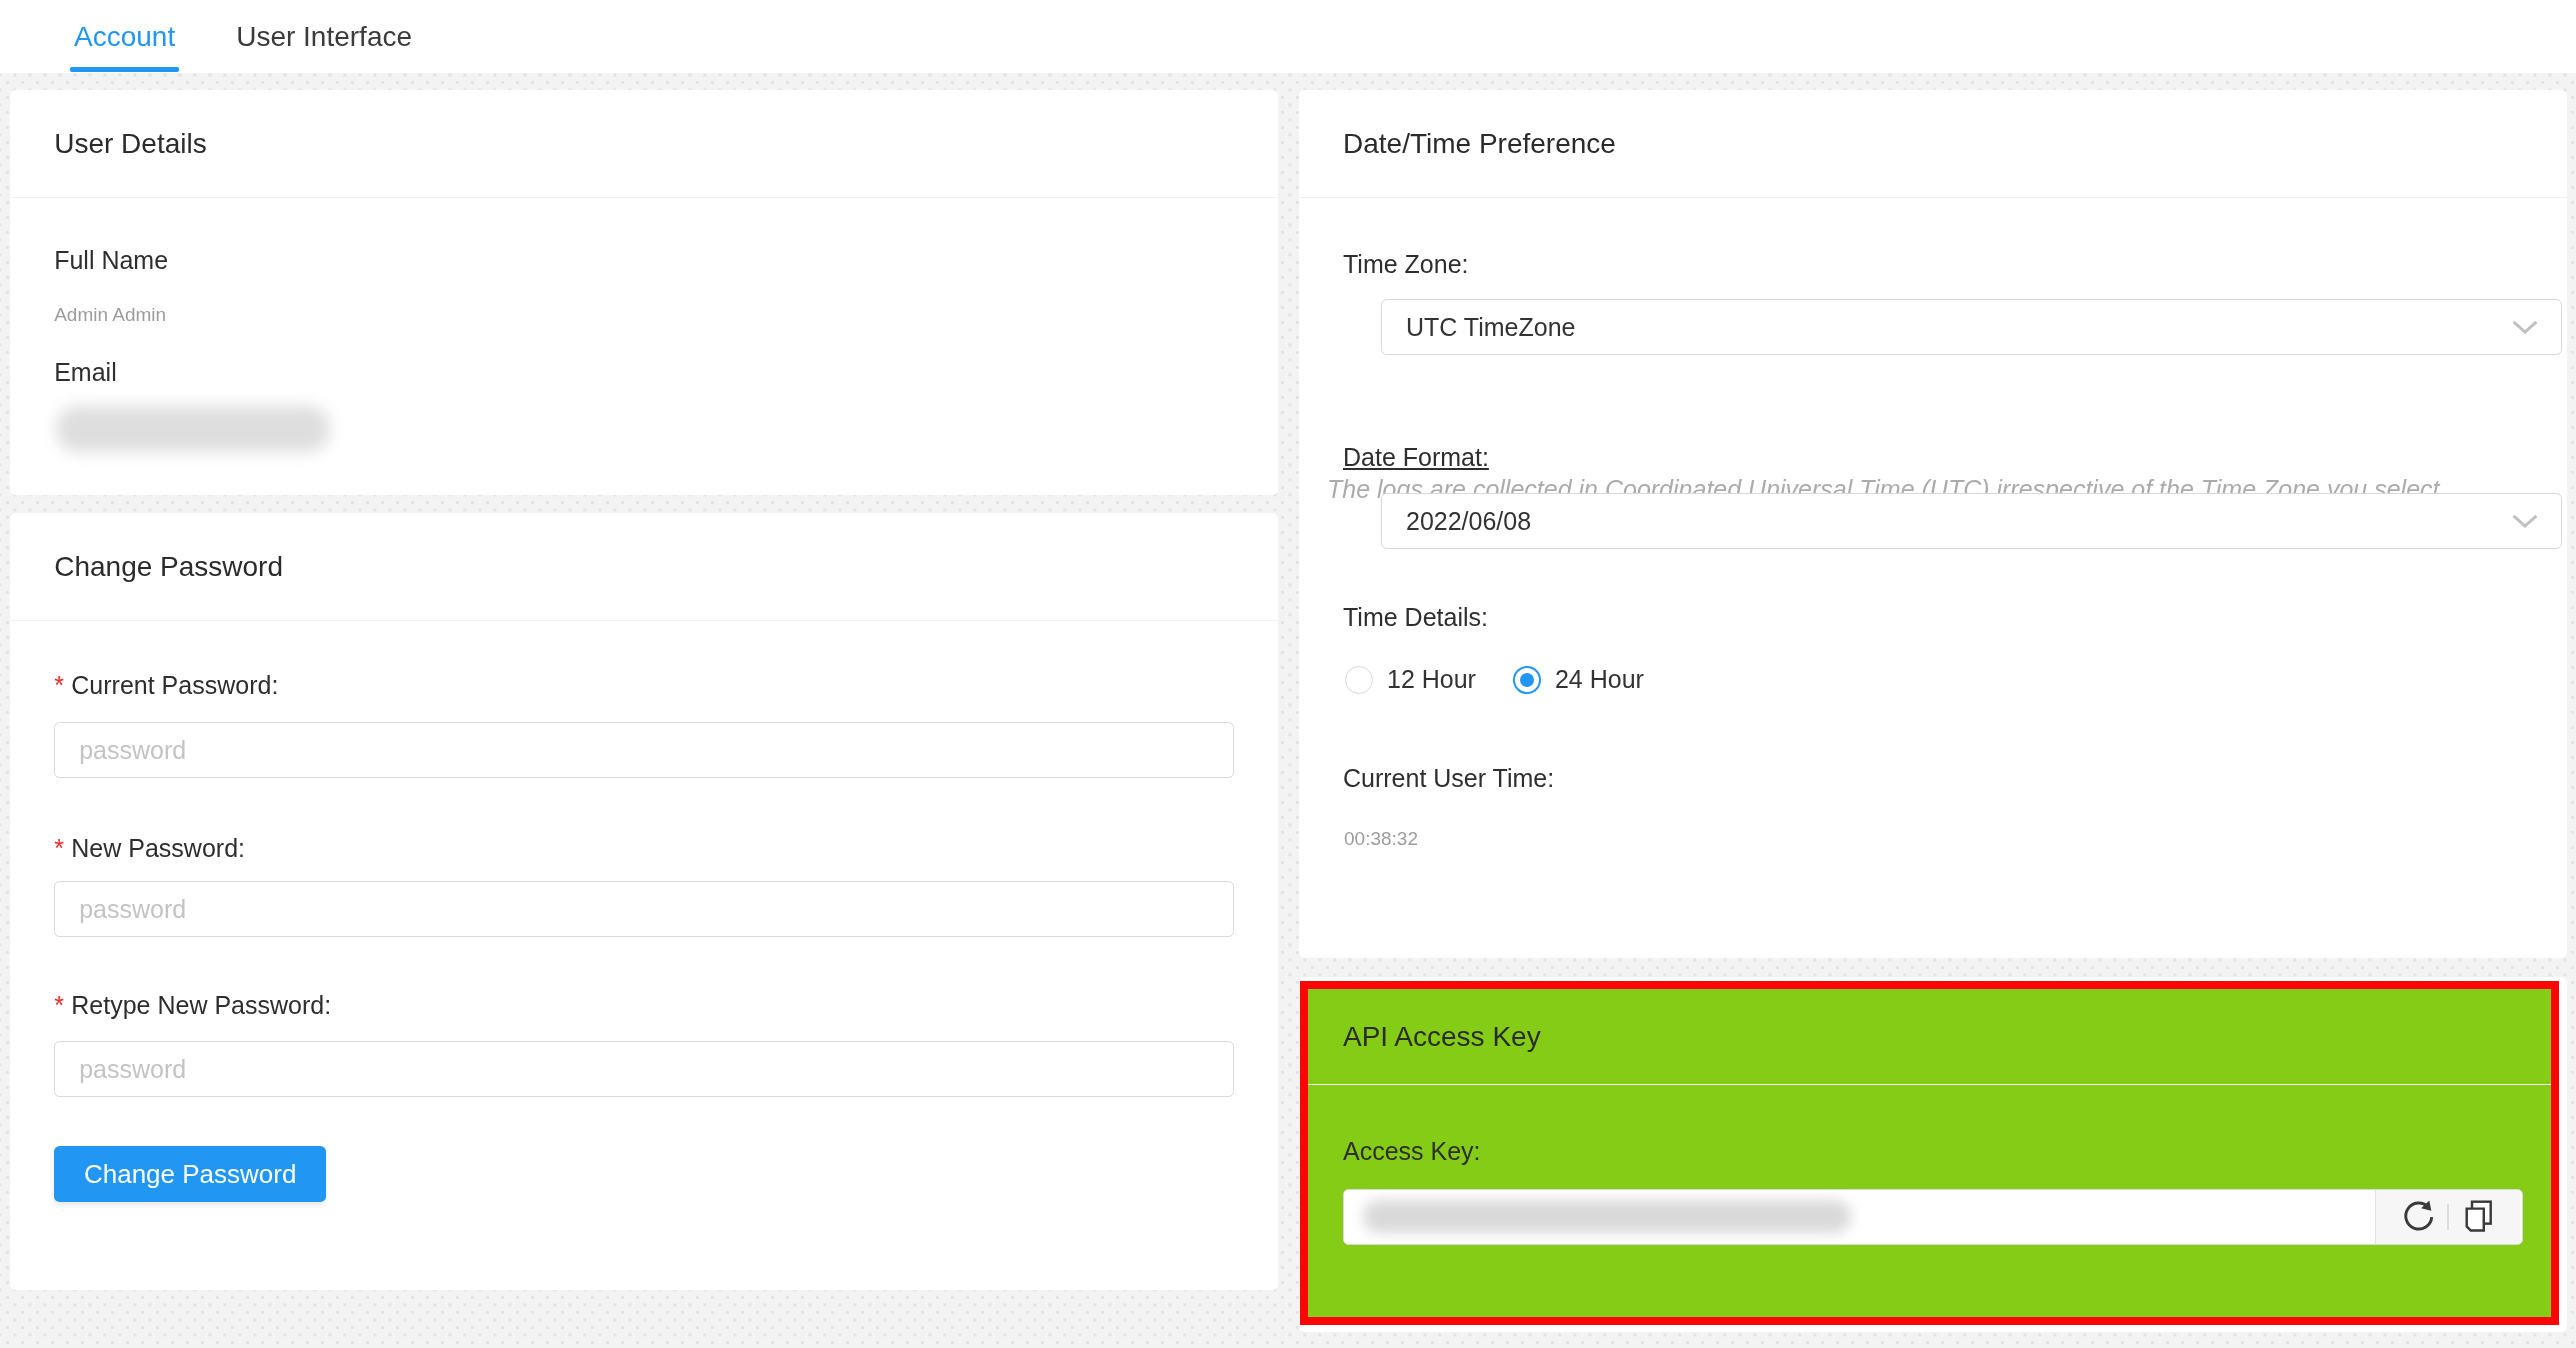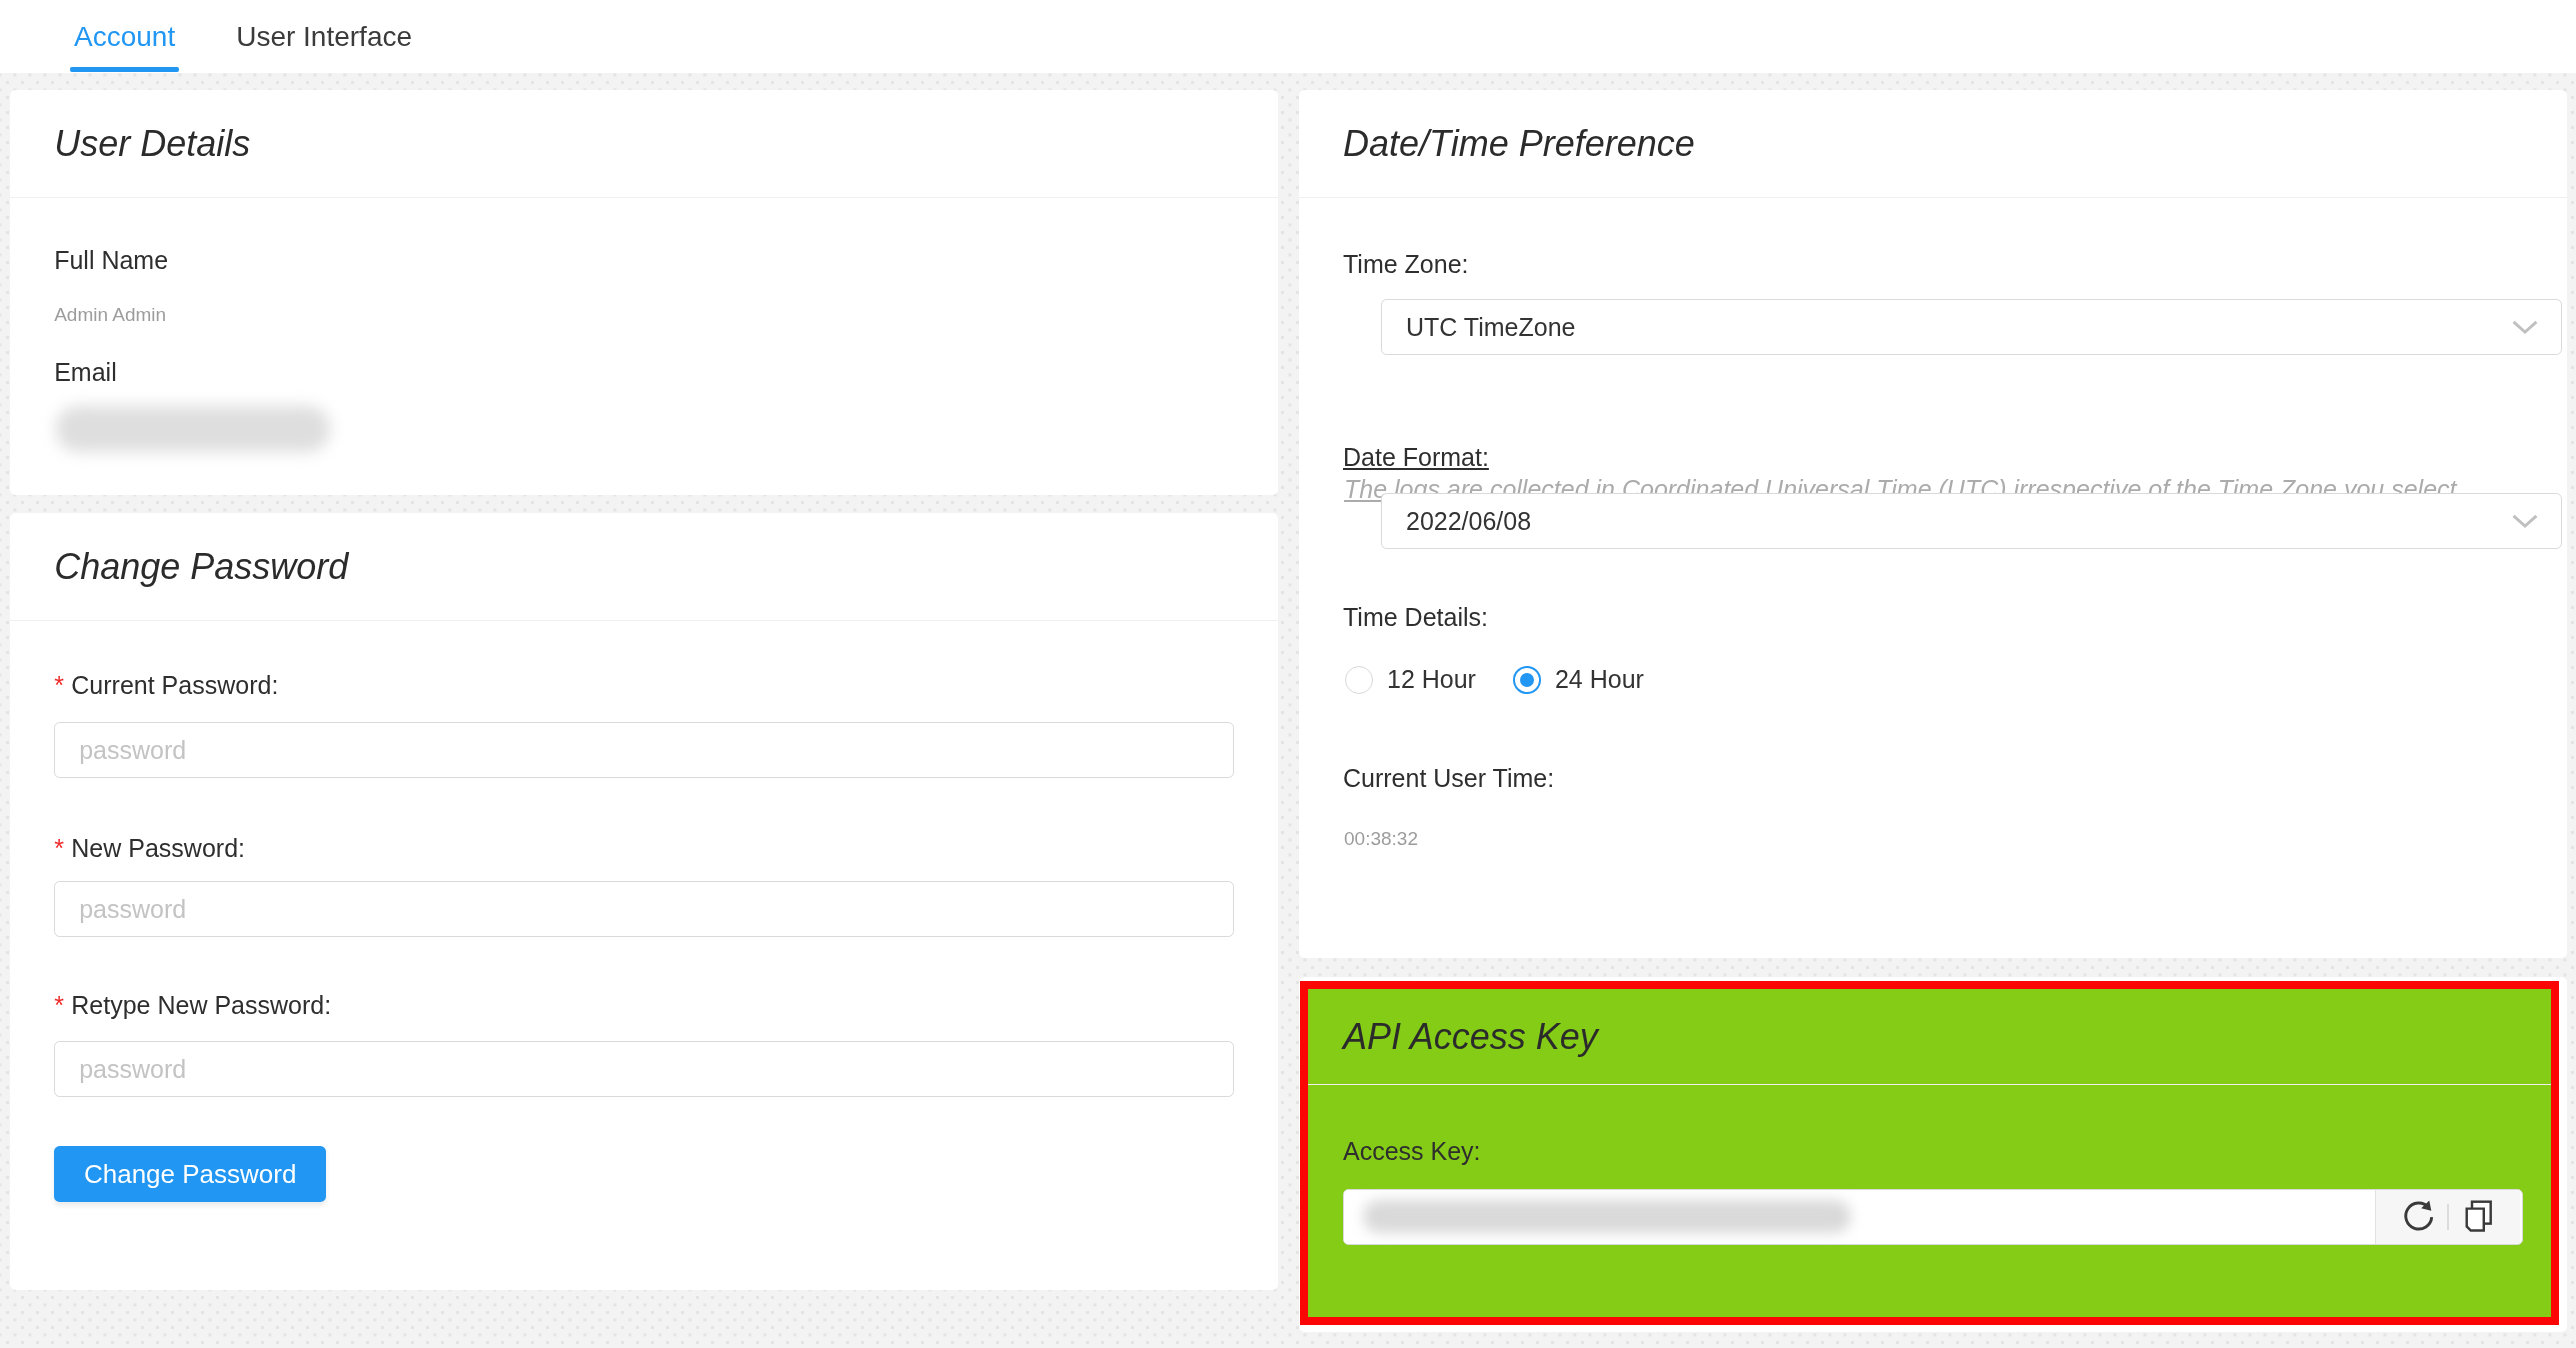--- a/index.html
+++ b/index.html
@@ -26,21 +26,21 @@
   .tab.active .underline{
     position:absolute; left:-3.7px; right:-3.7px; bottom:0.9px; height:5.6px;
     background:#2196f3; border-radius:1.9px;
   }
   
   .card{ position:absolute; background:#fff; border-radius:5.6px; }
   .card-header{
     height:108px; display:flex; align-items:center; padding:0 44px;
     border-bottom:1.9px solid #f0f0f0;
   }
-  .card-title{ font-size:36px; color:#2b2b2b;font-style:italic; }
+  .card-title{ font-size:28px; color:#2b2b2b; }
   .lbl{ position:absolute; font-size:25px; color:#2e2e2e; white-space:nowrap; }
   .val-gray{ position:absolute; font-size:19px; color:#9c9c9c; white-space:nowrap; }
   .asterisk{ color:#ee2b2b; margin-right:7.4px; font-size:25px; }
   .text-input{
     position:absolute; height:56px; border:1.9px solid #d9d9d9; border-radius:5.6px;
     background:#fff; font-size:25px; color:#333; padding:0 24px;
     font-family:"Liberation Sans","DejaVu Sans",sans-serif; outline:none;
   }
   .text-input::placeholder{ color:#c3c3c3; }
   .btn-primary{
@@ -133,21 +133,21 @@
 
   <div class="lbl" style="left:44px; top:160px;">Time Zone:</div>
   <div class="select" style="left:45px; top:209px; width:1181px;">
     <span>UTC TimeZone</span>
     <span class="chev">
       <svg width="28" height="16" viewBox="0 0 24 14">
           <polyline points="2,2 12,11 22,2" fill="none" stroke="#c0c0c0" stroke-width="2.6"></polyline>
         </svg>
     </span>
   </div>
-  <div class="note" style="left:45px; top:385px;text-decoration:underline;">The logs are collected in Coordinated Universal Time (UTC) irrespective of the Time Zone you select.</div>
+  <div class="note" style="left:28px; top:385px;">The logs are collected in Coordinated Universal Time (UTC) irrespective of the Time Zone you select.</div>
 
   <div class="lbl" style="left:44px; top:353px; top:353px;text-decoration:underline;">Date Format:</div>
   <div class="select" style="left:45px; top:403px; width:1181px;">
     <span>2022/06/08</span>
     <span class="chev">
       <svg width="28" height="16" viewBox="0 0 24 14">
           <polyline points="2,2 12,11 22,2" fill="none" stroke="#c0c0c0" stroke-width="2.6"></polyline>
         </svg>
     </span>
   </div>

